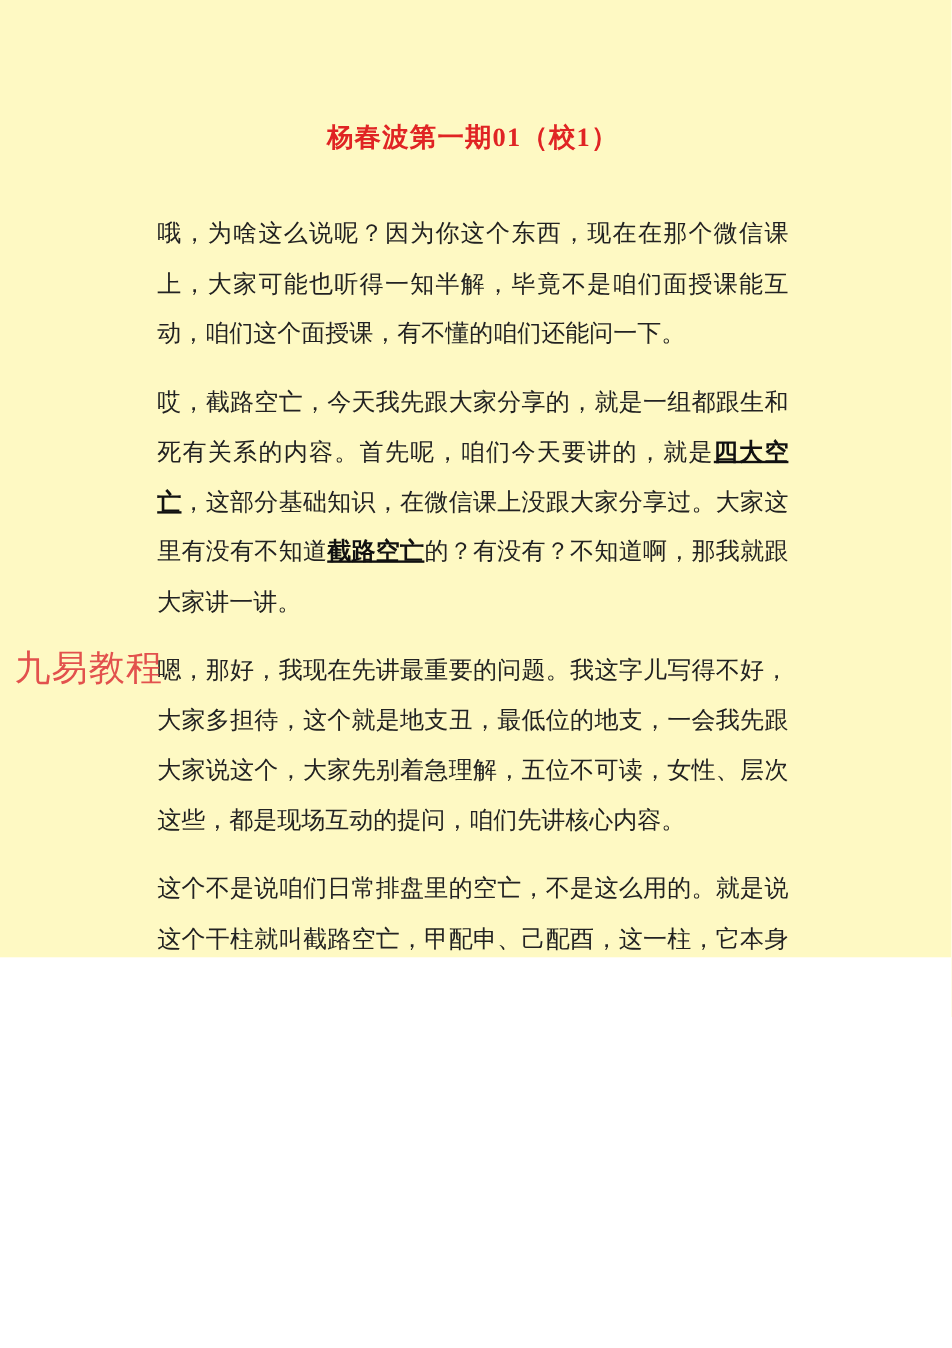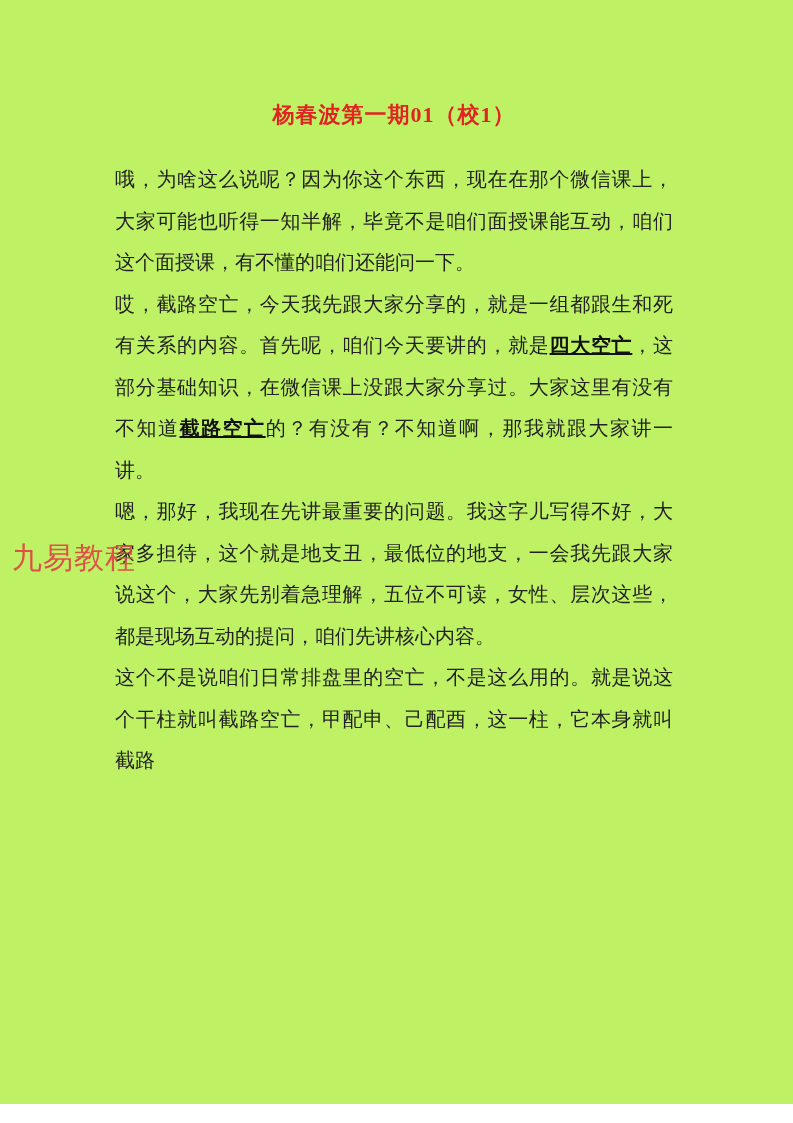--- a/index.html
+++ b/index.html
@@ -3,22 +3,22 @@
 <meta charset="utf-8">
 <style>
   html, body {
     margin: 0;
     padding: 0;
     background: #ffffff;
   }
   .page {
     position: relative;
     width: 793px;
-    height: 1104px;
-    background: #bef264;
+    height: 798px;
+    background: #fef9c3;
     overflow: hidden;
     font-family: "Liberation Serif", "DejaVu Serif", serif;
   }
   .doc-title {
     position: absolute;
     top: 99px;
     left: 115px;
     width: 558px;
     margin: 0;
     text-align: center;
@@ -32,21 +32,21 @@
     position: absolute;
     top: 159px;
     left: 115px;
     width: 558px;
     color: #222222;
     font-size: 20px;
     line-height: 41.5px;
     text-align: justify;
   }
   .content p {
-    margin: 0;
+    margin: 16px;
     padding: 0;
   }
   .content b {
     font-weight: bold;
     color: #111111;
     text-decoration: underline;
   }
   .watermark {
     position: absolute;
     left: 12px;

